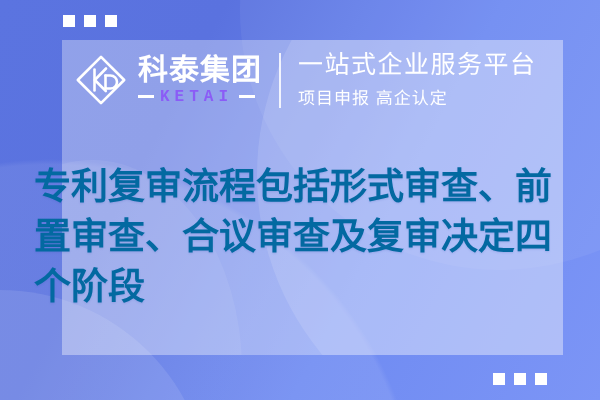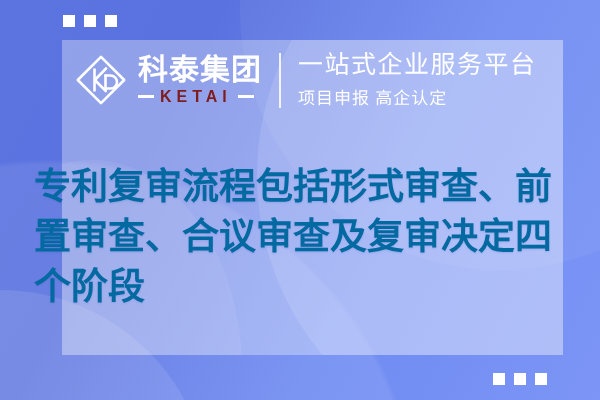--- a/index.html
+++ b/index.html
@@ -136,24 +136,25 @@
   }
   .logo-en-row .dash {
     display: block;
     width: 16px;
     height: 3px;
     background: #ffffff;
   }
   .logo-en {
     font-size: 16px;
     font-weight: 700;
-    color: #7f1d1d;
+    color: #8b5cf6;
     letter-spacing: 5px;
     white-space: nowrap;
     line-height: 1;
+    font-family: Liberation Mono, monospace;
   }
 
   .divider {
     width: 2px;
     height: 55px;
     background: rgba(255,255,255,0.85);
     margin: 0 17px 0 3px;
     flex: 0 0 2px;
   }
 
@@ -164,21 +165,21 @@
   }
   .tagline-main {
     font-family: "DejaVu Sans", "Liberation Sans", sans-serif;
     font-size: 25px;
     color: #ffffff;
     letter-spacing: 1.5px;
     line-height: 1.18;
     white-space: nowrap;
   }
   .tagline-sub {
-    font-family: Liberation Serif, serif;
+    font-family: Liberation Sans, sans-serif;
     font-size: 17px;
     color: #ffffff;
     letter-spacing: 1px;
     line-height: 1.3;
     margin-top: 9px;
     white-space: nowrap;
   }
 
   
   .headline {

